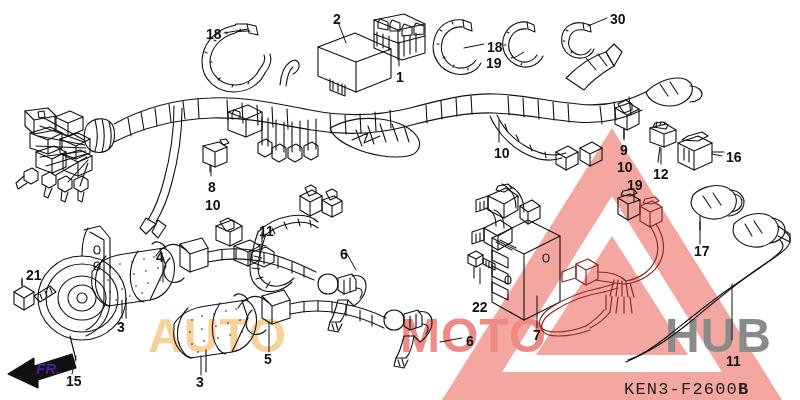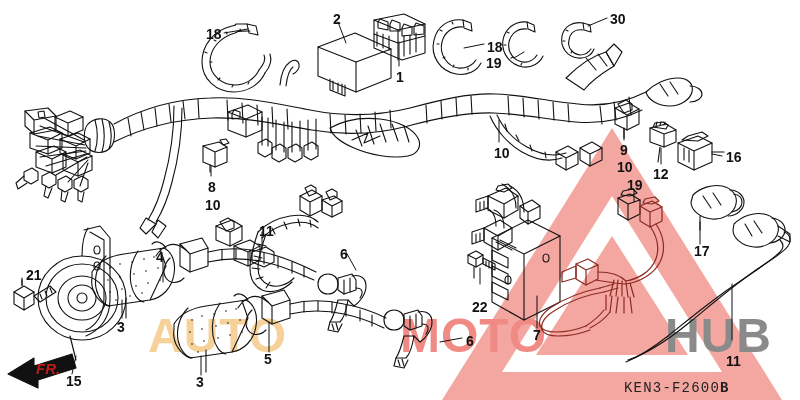--- a/index.html
+++ b/index.html
@@ -25,27 +25,27 @@
     line-height:1;
     white-space:nowrap;
     letter-spacing:0px;
   }
   .fr-text{
     position:absolute;
     font-family:"Liberation Sans", sans-serif;
     font-size:15px;
     font-weight:bold;
     font-style:italic;
-    color:#b91c1c;
+    color:#4c1d95;
     white-space:nowrap;
   }
   .partcode{
     position:absolute;
     font-family:"Liberation Mono", monospace;
-    font-size:14px;
+    font-size:17px;
     color:#222;
     letter-spacing:1.2px;
     white-space:nowrap;
   }
   .partcode b{font-weight:bold;}
 </style>
 </head>
 <body>
 
 <div id="page">

